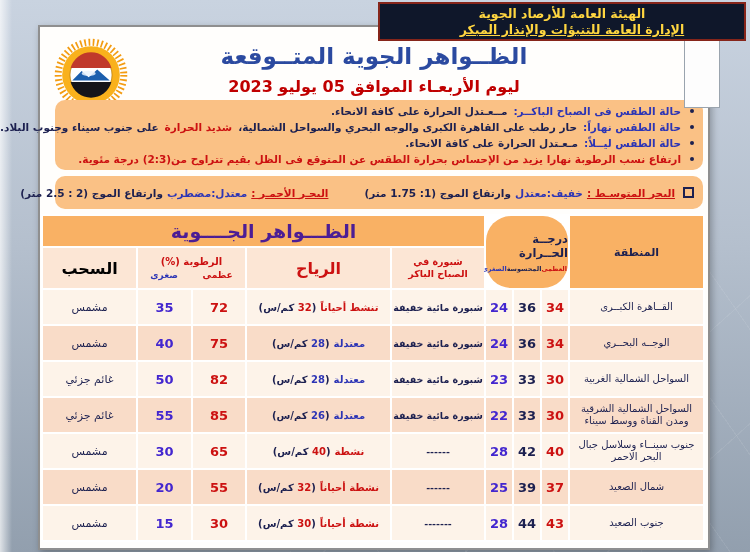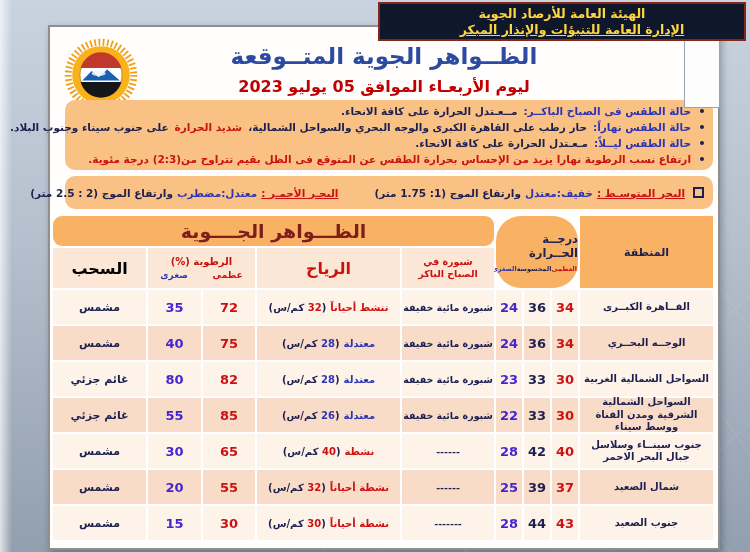--- a/index.html
+++ b/index.html
@@ -7,21 +7,21 @@
     width:750px;height:552px;position:relative;overflow:hidden;
     font-family:"DejaVu Sans", sans-serif;
     background:linear-gradient(180deg,#c9d3e0 0%,#b4bfcd 45%,#929fae 100%);
   }
   .bg-left{position:absolute;left:0;top:0;width:12px;height:100%;
     background:linear-gradient(90deg,rgba(255,255,255,.7),rgba(255,255,255,0));}
   .bg-deco{position:absolute;right:0;bottom:0;width:460px;height:300px;
     background:
       repeating-linear-gradient(55deg, rgba(255,255,255,0.08) 0 1px, transparent 1px 72px),
       repeating-linear-gradient(-42deg, rgba(255,255,255,0.08) 0 1px, transparent 1px 95px);}
-  .doc{position:absolute;left:48px;top:25px;width:668px;height:521px;
+  .doc{position:absolute;left:38px;top:25px;width:668px;height:521px;
     background:#fffefc;border:2px solid #8f8f8f;box-shadow:2px 3px 7px rgba(0,0,0,.28);}
   .notch{position:absolute;left:684px;top:27px;width:34px;height:79px;
     background:#fdfdfd;border:1px solid #9aa4ae;}
   .red-header{position:absolute;left:378px;top:2px;width:364px;height:33px;
     background:#0f172a;border:2px solid #86251a;color:#ffd640;text-align:center;
     font-weight:bold;font-size:12.5px;line-height:1.3;padding-top:2px;}
   .rh2{text-decoration:underline;padding-left:20px;}
   .logo{position:absolute;left:12px;top:9px;width:78px;height:78px;}
   .title{position:absolute;left:0;right:0;top:16px;text-align:center;
     font-size:23px;font-weight:bold;color:#2b4aa0;}
@@ -45,35 +45,35 @@
   .wtable{position:absolute;left:1px;top:187px;display:grid;direction:rtl;
     grid-template-columns:133px 26px 26px 26px 92px 143px 52px 53px 93px;
     grid-template-rows:30px 40px repeat(7,34px);
     gap:2px;padding:2px;background:#fff;}
   .th{background:#f9b164;display:flex;align-items:center;justify-content:center;font-weight:bold;}
   .region-h{grid-column:1;grid-row:1/3;font-size:11px;color:#1c2050;}
   .temp-h{grid-column:2/5;grid-row:1/3;flex-direction:column;gap:5px;color:#1c2050;border-radius:25px;}
   .temp-title{font-size:11.5px;}
   .temp-subs{display:flex;direction:rtl;width:100%;font-size:6.5px;
     justify-content:space-between;padding:0 1px;box-sizing:border-box;white-space:nowrap;}
-  .phen-h{grid-column:5/10;grid-row:1;font-size:19px;color:#7f1d1d;border-radius:9px;}
+  .phen-h{grid-column:5/10;grid-row:1;font-size:19px;color:#4c1d95;}
   .sub-h{background:#fce6d5;}
   .fog-h{grid-column:5;grid-row:2;font-size:9.5px;color:#cc1111;text-align:center;line-height:1.3;padding:0 6px;}
   .wind-h{grid-column:6;grid-row:2;font-size:16px;color:#cc1111;}
   .hum-h{grid-column:7/9;grid-row:2;flex-direction:column;gap:3px;}
   .hum-title{font-size:10px;color:#cc1111;}
   .hum-subs{display:flex;direction:rtl;width:100%;justify-content:space-around;font-size:9px;}
   .td{display:flex;align-items:center;justify-content:center;text-align:center;}
   .r-odd{background:#fdf3e9;}
   .r-even{background:#f9dcc8;}
-  .cell-region{font-size:10px;font-weight:bold;color:#1c2050;line-height:1.25;padding:0 2px;}
+  .cell-region{font-size:10px;font-weight:normal;color:#1c2050;line-height:1.25;padding:0 2px;}
   .cell-num{font-size:13px;font-weight:bold;}
   .cell-fog{font-size:9.5px;font-weight:bold;color:#1c2050;}
   .cell-wind{font-size:10px;font-weight:bold;gap:4px;direction:rtl;white-space:nowrap;}
-  .cell-clouds{font-size:11px;font-weight:bold;color:#1c2050;text-align:right;}
+  .cell-clouds{font-size:11px;font-weight:normal;color:#1c2050;text-align:right;}
 </style>
 </head>
 <body>
 
 <div class="bg-left"></div>
 <div class="bg-deco"></div>
 
 <div class="doc">
 
   <div class="logo">
@@ -177,21 +177,21 @@
       <div class="td r-odd cell-region">السواحل الشمالية الغربية</div>
       <div class="td r-odd cell-num c-red">30</div>
       <div class="td r-odd cell-num c-navy">33</div>
       <div class="td r-odd cell-num c-purple">23</div>
       <div class="td r-odd cell-fog">شبورة مائية خفيفة</div>
       <div class="td r-odd cell-wind">
         <span class="c-blue">معتدلة</span>
         <span class="c-navy">(<span class="c-blue">28</span> كم/س)</span>
       </div>
       <div class="td r-odd cell-num c-red">82</div>
-      <div class="td r-odd cell-num c-purple">80</div>
+      <div class="td r-odd cell-num c-purple">50</div>
       <div class="td r-odd cell-clouds">غائم جزئي</div>
       <div class="td r-even cell-region">السواحل الشمالية الشرقية ومدن القناة ووسط سيناء</div>
       <div class="td r-even cell-num c-red">30</div>
       <div class="td r-even cell-num c-navy">33</div>
       <div class="td r-even cell-num c-purple">22</div>
       <div class="td r-even cell-fog">شبورة مائية خفيفة</div>
       <div class="td r-even cell-wind">
         <span class="c-blue">معتدلة</span>
         <span class="c-navy">(<span class="c-blue">26</span> كم/س)</span>
       </div>

